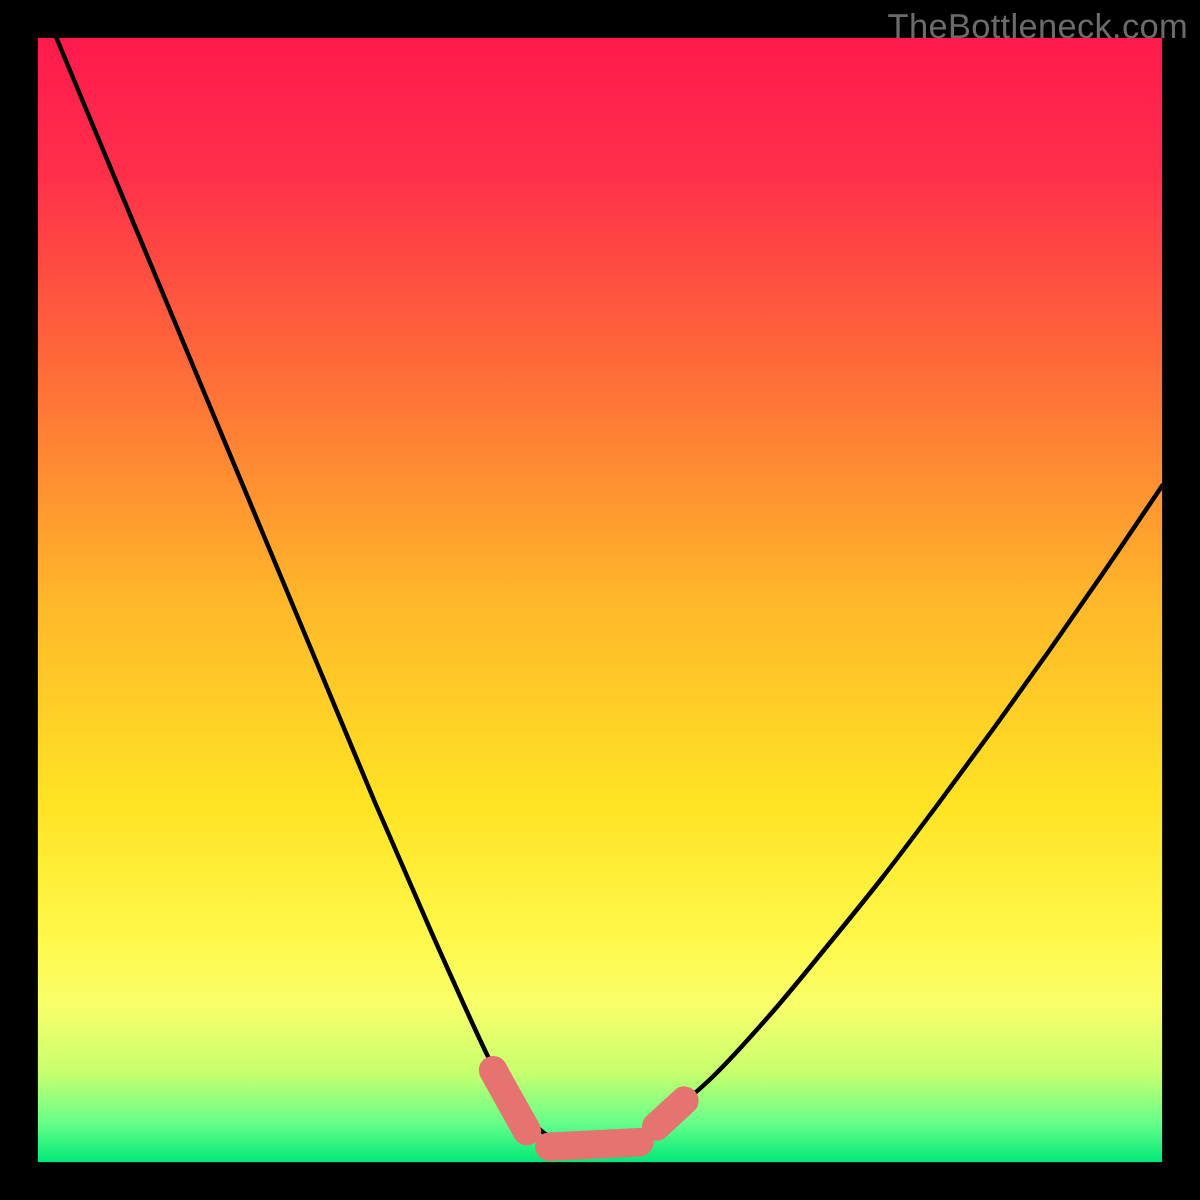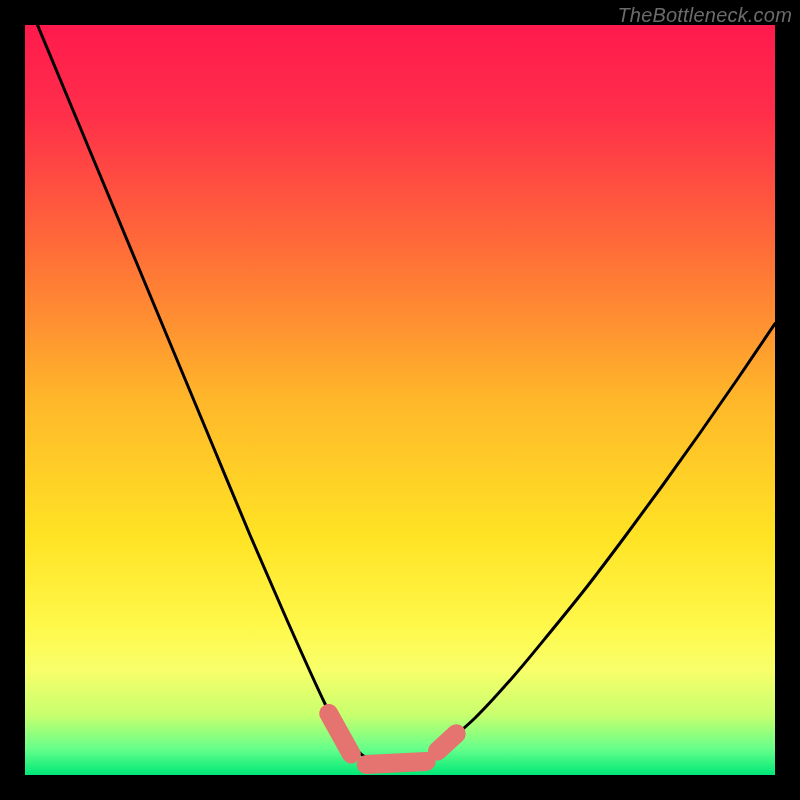--- a/index.html
+++ b/index.html
@@ -25,25 +25,24 @@
     top: 25px;
     width: 750px;
     height: 750px;
     overflow: hidden;
   }
   .attribution {
     position: absolute;
     top: 4px;
     right: 8px;
     color: #6b6b6b;
-    font-size: 20px;
+    font-size: 23px;
     font-weight: 500;
     letter-spacing: 0.2px;
     user-select: none;
-    font-style: italic;
   }
   svg {
     display: block;
   }
 </style>
 </head>
 <body>
 
 <div class="frame">
 

